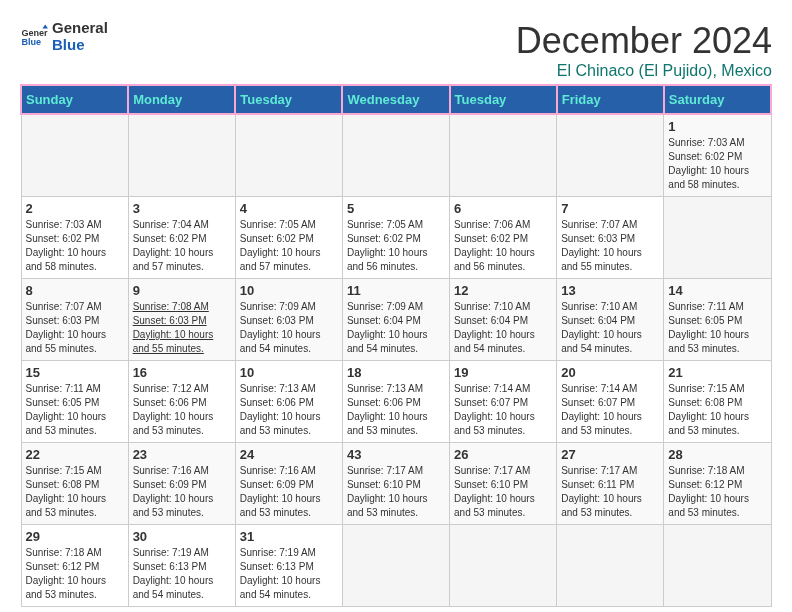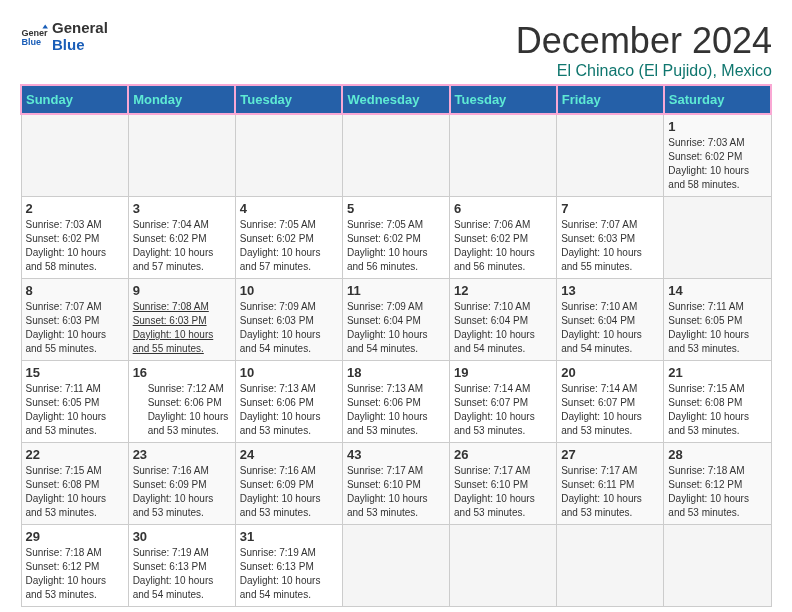--- a/index.html
+++ b/index.html
@@ -227,21 +227,21 @@
         <tr>
           <td>
             <span class="day-num">15</span>
             <div class="day-info" style="white-space: pre-line;">Sunrise: 7:11 AM
 Sunset: 6:05 PM
 Daylight: 10 hours
 and 53 minutes.</div>
           </td>
           <td>
             <span class="day-num">16</span>
-            <div class="day-info" style="white-space: pre-line; margin-left: 15px;">Sunrise: 7:12 AM
+            <div class="day-info" style="white-space: pre-line;">Sunrise: 7:12 AM
 Sunset: 6:06 PM
 Daylight: 10 hours
 and 53 minutes.</div>
           </td>
           <td>
             <span class="day-num">10</span>
             <div class="day-info" style="white-space: pre-line;">Sunrise: 7:13 AM
 Sunset: 6:06 PM
 Daylight: 10 hours
 and 53 minutes.</div>

